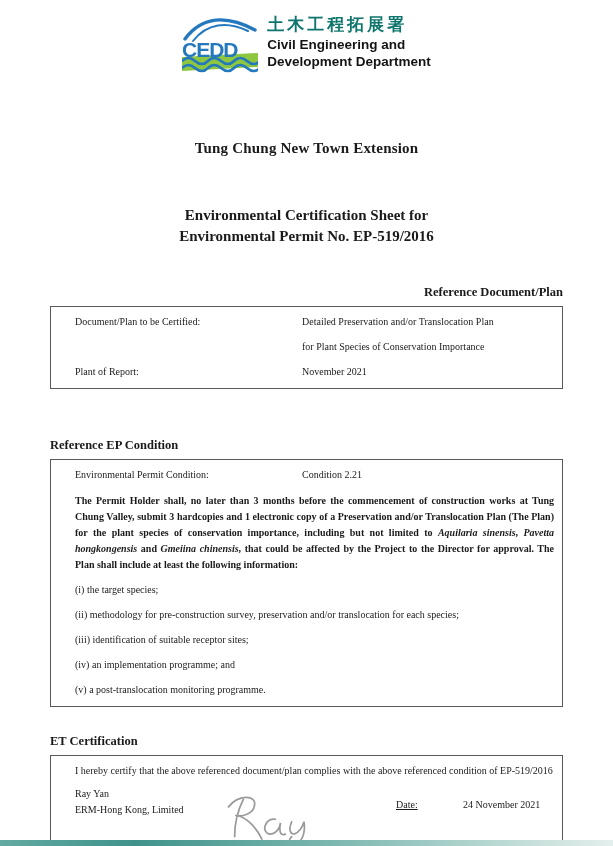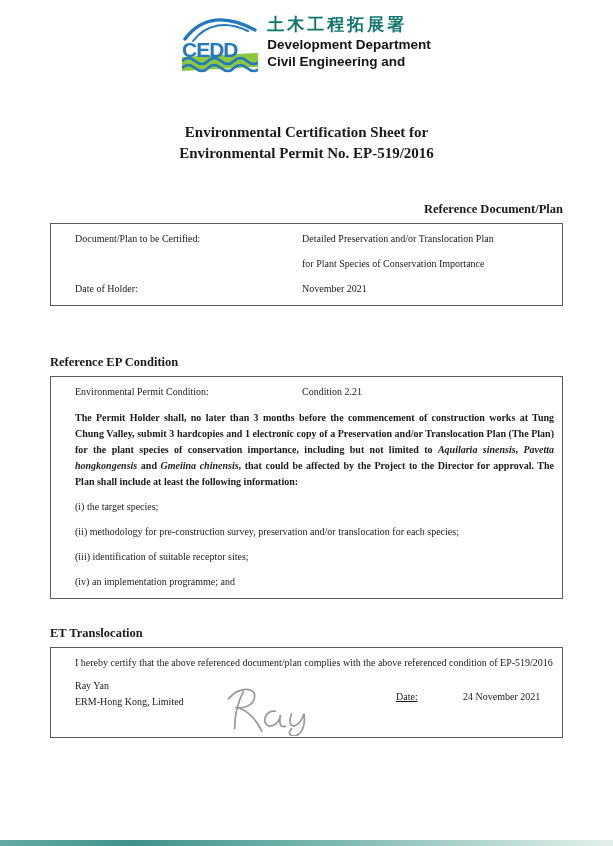--- a/index.html
+++ b/index.html
@@ -92,61 +92,63 @@
     <svg class="logo-mark" viewBox="0 0 76 64" xmlns="http://www.w3.org/2000/svg">
       <path d="M3,29 C20,6 45,5 73,20" fill="none" stroke="#2478be" stroke-width="3.4" stroke-linecap="round"></path>
       <path d="M11,31 C25,13 45,11 66,21" fill="none" stroke="#2478be" stroke-width="2" stroke-linecap="round"></path>
       <polygon points="0,47 76,43 76,57 0,61" fill="#8dc63f"></polygon>
       <text x="0" y="47" font-family="Liberation Sans, sans-serif" font-size="21" font-weight="bold" fill="#2478be" letter-spacing="-1">CEDD</text>
       <path d="M0,51 q6,-6 13,0 t13,0 t13,0 t13,0 t13,0 t13,0" fill="none" stroke="#2478be" stroke-width="2.6"></path>
       <path d="M0,58 q6,-6 13,0 t13,0 t13,0 t13,0 t13,0 t13,0" fill="none" stroke="#2478be" stroke-width="2.6"></path>
     </svg>
     <div class="logo-text">
       <div class="logo-cn">土木工程拓展署</div>
+      <div class="logo-en">Civil Engineering and</div>
       <div class="logo-en">Development Department</div>
-      <div class="logo-en">Civil Engineering and</div>
     </div>
   </div>
 
+  <div class="project-title">Tung Chung New Town Extension</div>
 
   <div class="sheet-title">
     <div>Environmental Certification Sheet for</div>
     <div>Environmental Permit No. EP-519/2016</div>
   </div>
 
   <div class="section-heading sec1">Reference Document/Plan</div>
   <div class="box">
     <div class="kv-row">
       <div class="kv-label">Document/Plan to be Certified:</div>
       <div class="kv-value">Detailed Preservation and/or Translocation Plan</div>
     </div>
     <div class="kv-row row-gap">
       <div class="kv-label"></div>
       <div class="kv-value">for Plant Species of Conservation Importance</div>
     </div>
     <div class="kv-row row-gap">
-      <div class="kv-label">Date of Holder:</div>
+      <div class="kv-label">Plant of Report:</div>
       <div class="kv-value">November 2021</div>
     </div>
   </div>
 
   <div class="section-heading sec2">Reference EP Condition</div>
   <div class="box">
     <div class="kv-row">
       <div class="kv-label">Environmental Permit Condition:</div>
       <div class="kv-value">Condition 2.21</div>
     </div>
     <div class="para"><span>The Permit Holder shall, no later than 3 months before the commencement of construction works at Tung Chung Valley, submit 3 hardcopies and 1 electronic copy of a Preservation and/or Translocation Plan (The Plan) for the plant species of conservation importance, including but not limited to </span><span class="it">Aquilaria sinensis</span><span>, </span><span class="it">Pavetta hongkongensis</span><span> and </span><span class="it">Gmeiina chinensis</span><span>, that could be affected by the Project to the Director for approval.  The Plan shall include at least the following information:</span></div>
     <div class="list-item">(i) the target species;</div>
     <div class="list-item">(ii) methodology for pre-construction survey, preservation and/or translocation for each species;</div>
     <div class="list-item">(iii) identification of suitable receptor sites;</div>
     <div class="list-item">(iv) an implementation programme; and</div>
+    <div class="list-item">(v) a post-translocation monitoring programme.</div>
   </div>
 
-  <div class="section-heading sec3">ET Translocation</div>
+  <div class="section-heading sec3">ET Certification</div>
   <div class="box cert-box">
     <div class="cert-statement">I hereby certify that the above referenced document/plan complies with the above referenced condition of EP-519/2016</div>
     <div class="signer-block">
       <div>Ray Yan</div>
       <div>ERM-Hong Kong, Limited</div>
     </div>
     <svg class="signature" viewBox="0 0 84 42" xmlns="http://www.w3.org/2000/svg">
       <g fill="none" stroke="#9a9a9a" stroke-width="1.4" stroke-linecap="round">
         <path d="M16,6 C12,14 9,26 9,36"></path>
         <path d="M4,12 C12,2 27,2 25,11 C24,18 15,20 10,19"></path>

